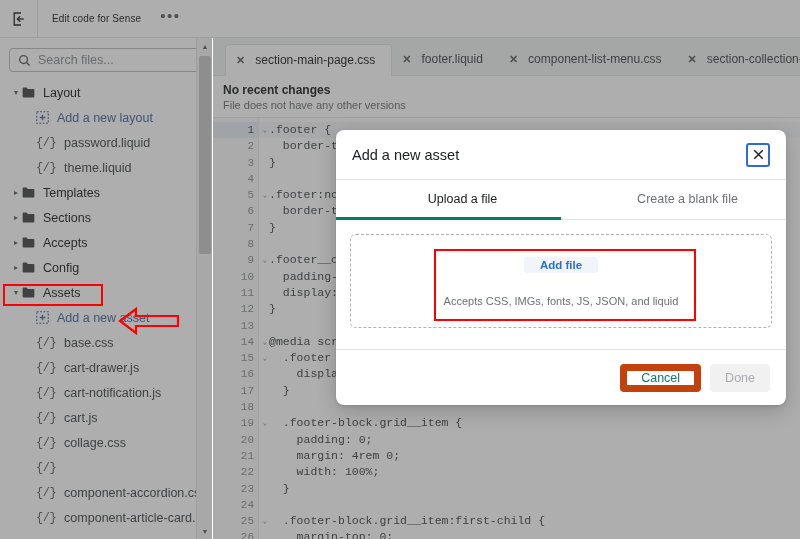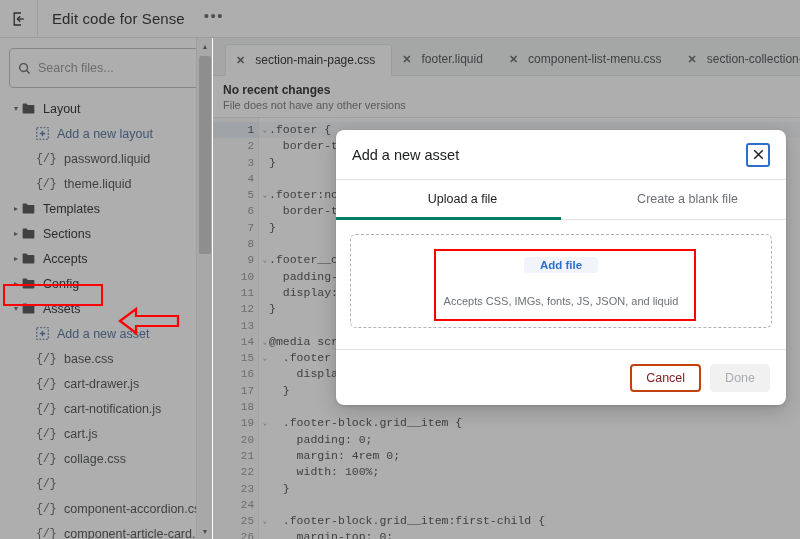--- a/index.html
+++ b/index.html
@@ -31,21 +31,21 @@
   }
   .exit-btn {
     width: 38px; height: 38px;
     display: flex; align-items: center; justify-content: center;
     border-right: 1px solid #e1e3e5;
     cursor: pointer;
   }
   .exit-btn svg { display: block; }
   .topbar-title {
     margin-left: 14px;
-    font-size: 15px;
+    font-size: 10px;
     color: #202223;
     letter-spacing: .1px;
   }
   .topbar-more {
     margin-left: 14px;
     font-size: 15px; line-height: 8px;
     color: #5c5f62;
     letter-spacing: 1.5px;
     cursor: pointer;
     padding: 4px 5px 9px 5px;
@@ -55,21 +55,21 @@
   .sidebar {
     position: absolute; top: 38px; left: 0;
     width: 212px; height: 501px;
     background: #ffffff;
     border-right: 1px solid #e1e3e5;
     overflow: hidden;
   }
   .search-wrap { padding: 10px 9px 6px 9px; }
   .search-box {
     display: flex; align-items: center;
-    height: 40px;
+    height: 24px;
     border: 1px solid #babec3;
     border-radius: 4px;
     padding: 0 8px;
     background: #fff;
   }
   .search-box svg { flex: 0 0 auto; margin-right: 7px; }
   .search-input {
     border: none; outline: none;
     font-family: "Liberation Sans", sans-serif;
     font-size: 12.5px;
@@ -300,22 +300,22 @@
     height: 28px;
     padding: 0 14px;
     border-radius: 4px;
     font-size: 12.5px;
     font-family: "Liberation Sans", sans-serif;
     cursor: pointer;
     display: flex; align-items: center;
   }
   .btn-cancel {
     background: #ffffff;
-    border: 2px solid #c2410c;
-    color: #7f1d1d;
+    border: 7px solid #c2410c;
+    color: #0f766e;
   }
   .btn-done {
     background: #f1f1f1;
     border: 1px solid #f1f1f1;
     color: #a7acb1;
     cursor: default;
   }
 
   
   .anno { position: absolute; z-index: 40; pointer-events: none; }

